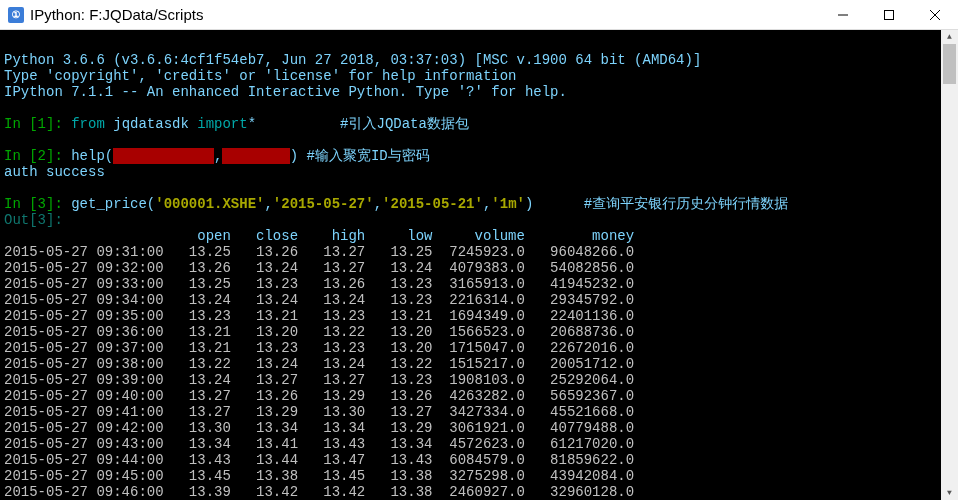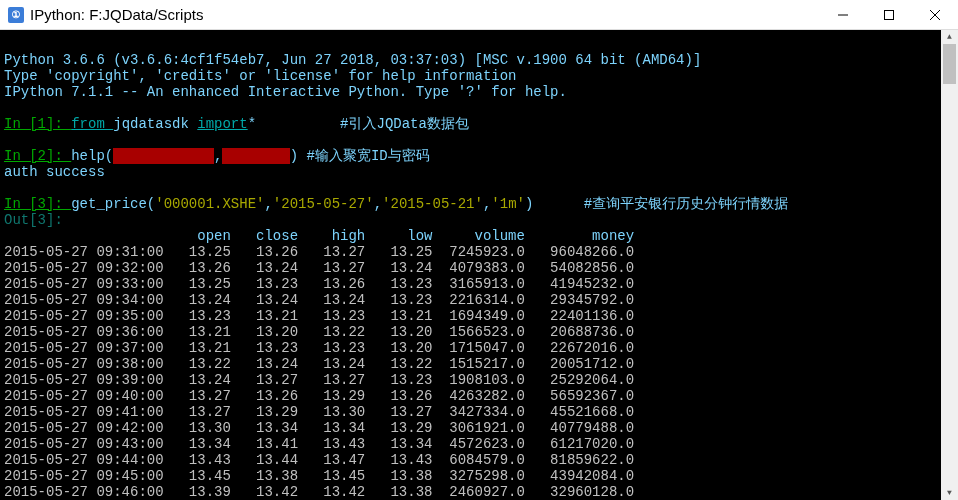--- a/index.html
+++ b/index.html
@@ -82,24 +82,24 @@
   width: 17px;
   height: 14px;
   display: flex;
   align-items: center;
   justify-content: center;
   font-size: 8px;
   color: #555;
 }
 .scroll-arrow.up { top: 0; }
 .scroll-arrow.down { bottom: 0; }
-.g { color: #00a800; text-decoration: underline; }      
-.c { color: #00a8a8; text-decoration: underline; }      
+.g { color: #00a800; }      
+.c { color: #00a8a8; }      
 .r { color: #0f766e; }      
-.y { color: #a8a800; }      
+.y { color: #a8a800; font-weight: bold; }      
 .w { color: #7dd3fc; }
 .redact {
   background: #a80000;
   color: #a80000;
 }
 </style>
 </head>
 <body>
 
 <div class="titlebar">

